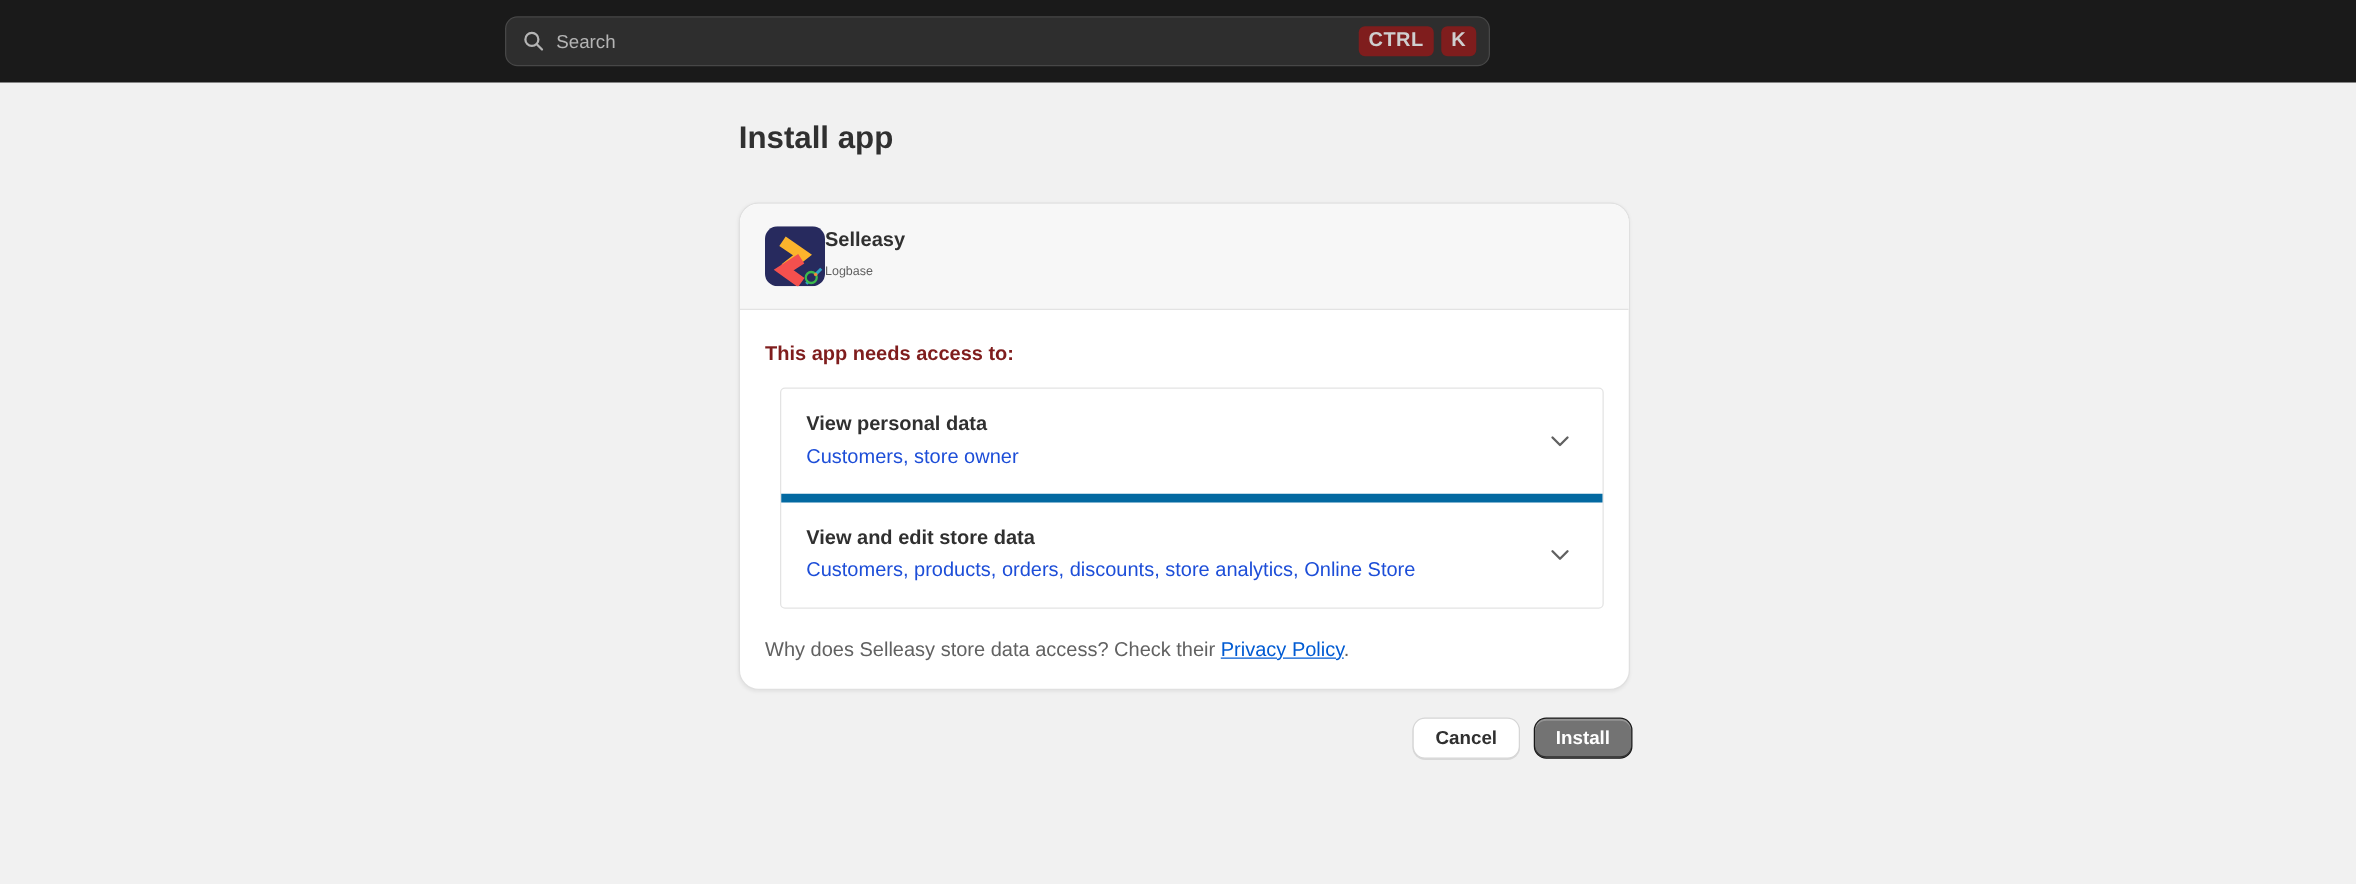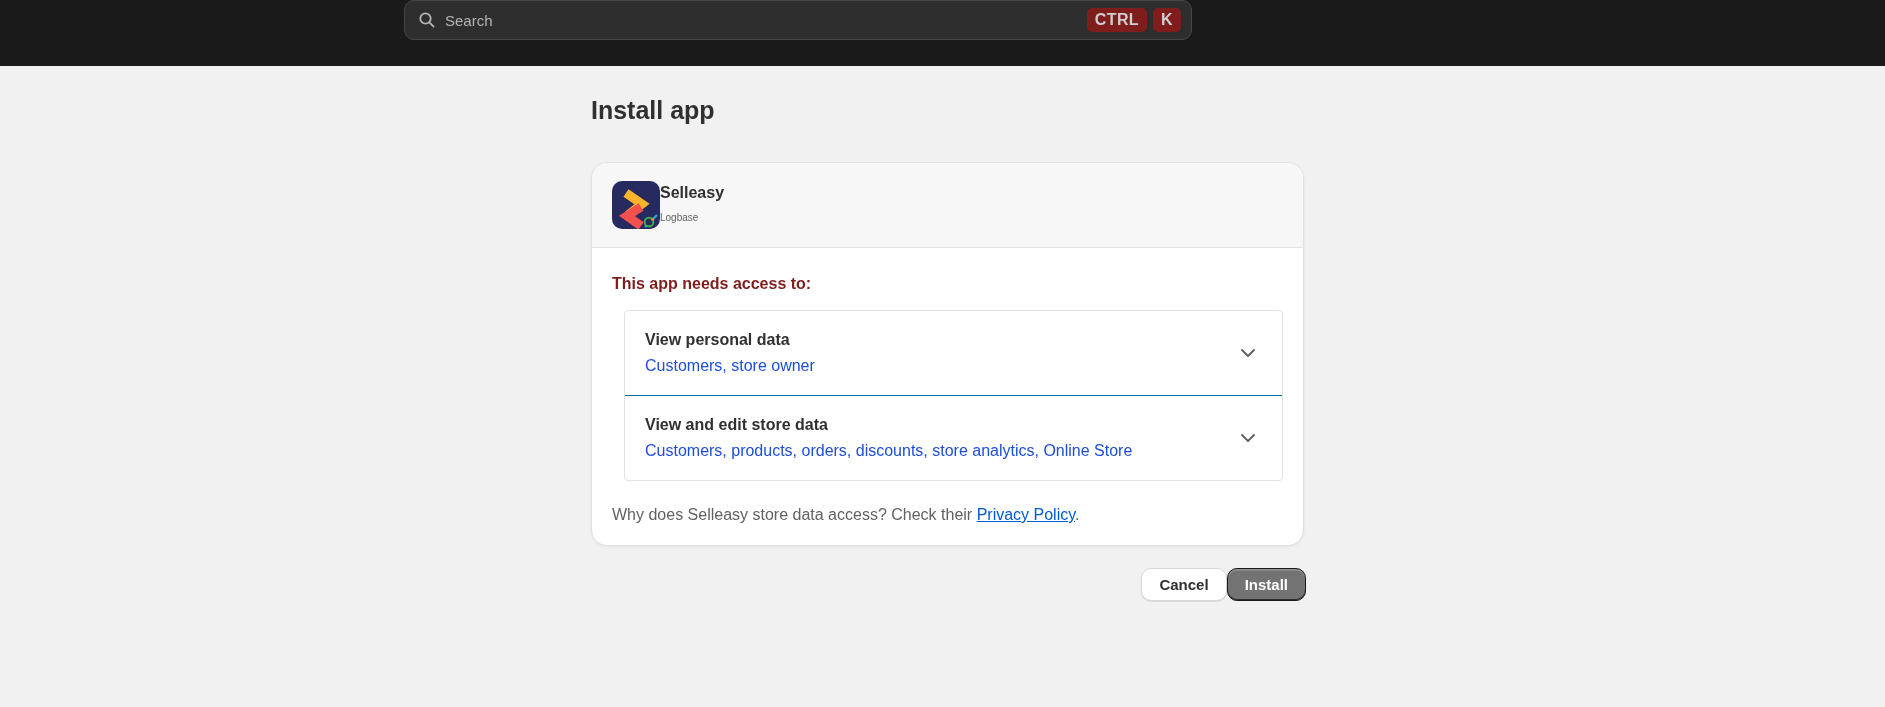--- a/index.html
+++ b/index.html
@@ -12,21 +12,21 @@
 
   
   .topbar {
     position: relative;
     height: 66px;
     background: #1a1a1a;
   }
   .searchbar {
     position: absolute;
     left: 404px;
-    top: 0;
+    top: 13px;
     width: 788px;
     height: 40px;
     background: #2e2e2e;
     border: 1px solid #474747;
     border-radius: 10px;
     display: flex;
     align-items: center;
     padding: 0 10px 0 13px;
     cursor: text;
     justify-content: center;
@@ -96,21 +96,21 @@
     border: 1px solid #e3e3e3;
     border-radius: 4px;
     margin-left: 12px;
   }
   .perm-row {
     padding: 19px 20px;
     display: flex;
     align-items: center;
     cursor: pointer;
   }
-  .perm-row + .perm-row { border-top: 1px solid #0369a1; }
+  .perm-row + .perm-row { border-top: 7px solid #0369a1; }
   .perm-text { flex: 1; min-width: 0; }
   .perm-title { font-size: 16px; font-weight: 700; color: #303030; line-height: 20px; }
   .perm-details { font-size: 16px; color: #1d4ed8; margin-top: 6px; line-height: 20px; }
   .chev { flex: 0 0 auto; margin-left: 16px; margin-right: 6px; display: flex; align-items: center; }
 
   .card-footer-text {
     margin-top: 24px;
     font-size: 16px;
     line-height: 20px;
     color: #616161;
@@ -119,21 +119,21 @@
     color: #005BD3;
     text-decoration: underline;
     cursor: pointer;
   }
 
   
   .actions {
     margin-top: 22px;
     display: flex;
     justify-content: flex-end;
-    gap: 0;
+    gap: 11px;
   }
   .btn {
     height: 33px;
     border-radius: 10px;
     font-family: "Liberation Sans", sans-serif;
     font-size: 15px;
     font-weight: 700;
     padding: 0 17px;
     cursor: pointer;
     line-height: 31px;

